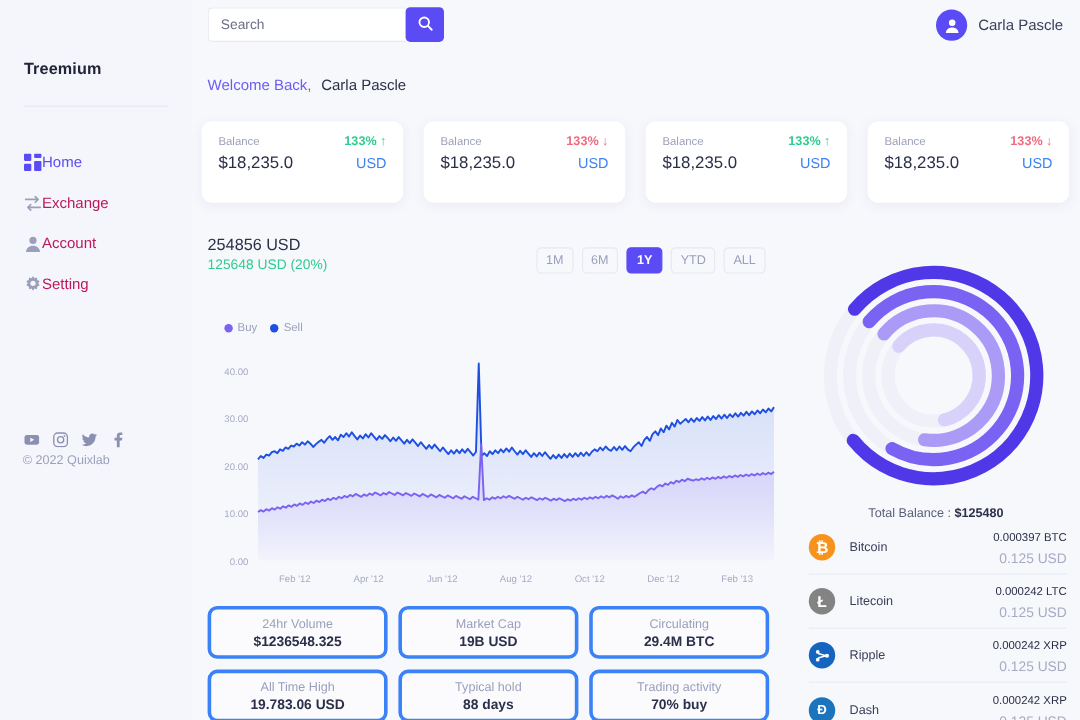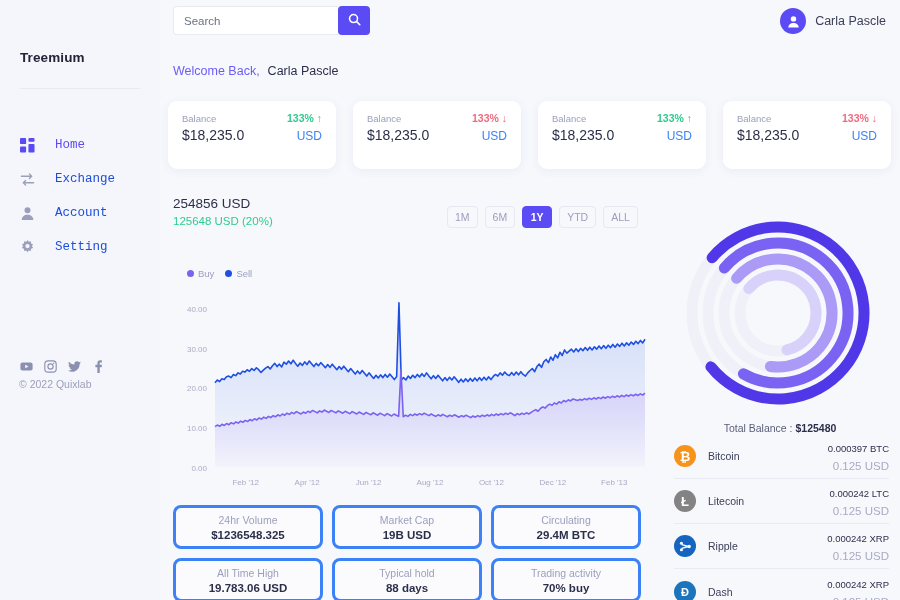--- a/index.html
+++ b/index.html
@@ -20,25 +20,25 @@
   .brand {
     position:absolute; left:20px; top:50px;
     font-size:13.5px; font-weight:bold; color:#222538; letter-spacing:.1px;
   }
   .brand-divider {
     position:absolute; left:20px; top:88px; width:120px; height:1px;
     background:#e6e8f2;
   }
   .nav { position:absolute; left:0; top:128px; width:160px; }
   .nav-item {
-    display:flex; align-items:center; gap:20px;
-    height:34px; padding-left:20px; cursor:pointer;font-family:Liberation Mono, monospace;
+    display:flex; align-items:flex-start; gap:0;
+    height:34px; padding-left:20px; cursor:pointer;
   }
   .nav-item .nav-ico { width:15px; height:15px; display:block; flex:0 0 15px; }
-  .nav-label { font-size:12.5px; color:#1d4ed8; }
+  .nav-label { font-size:12.5px; color:#be185d; }
   .nav-item.active .nav-label { color:#5b4bf5; }
 
   .socials {
     position:absolute; left:20px; top:360px; display:flex; gap:11px; align-items:center;
   }
   .socials svg { display:block; }
   .copyright {
     position:absolute; left:19px; top:378px; font-size:10.5px; color:#9b9fbb;
   }
 

